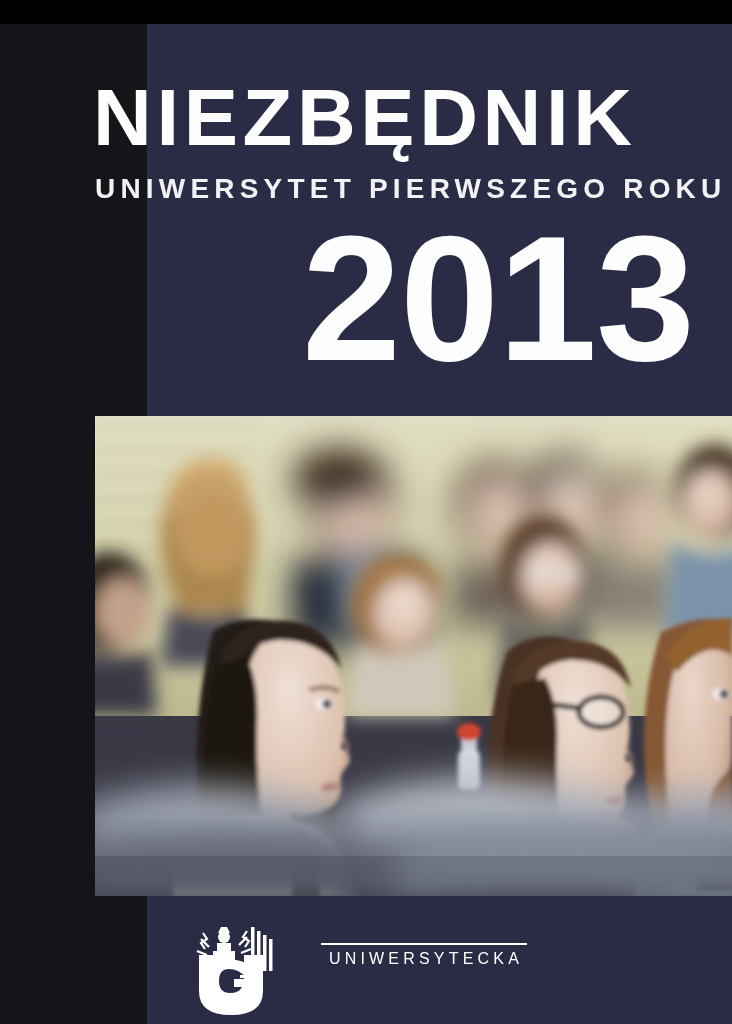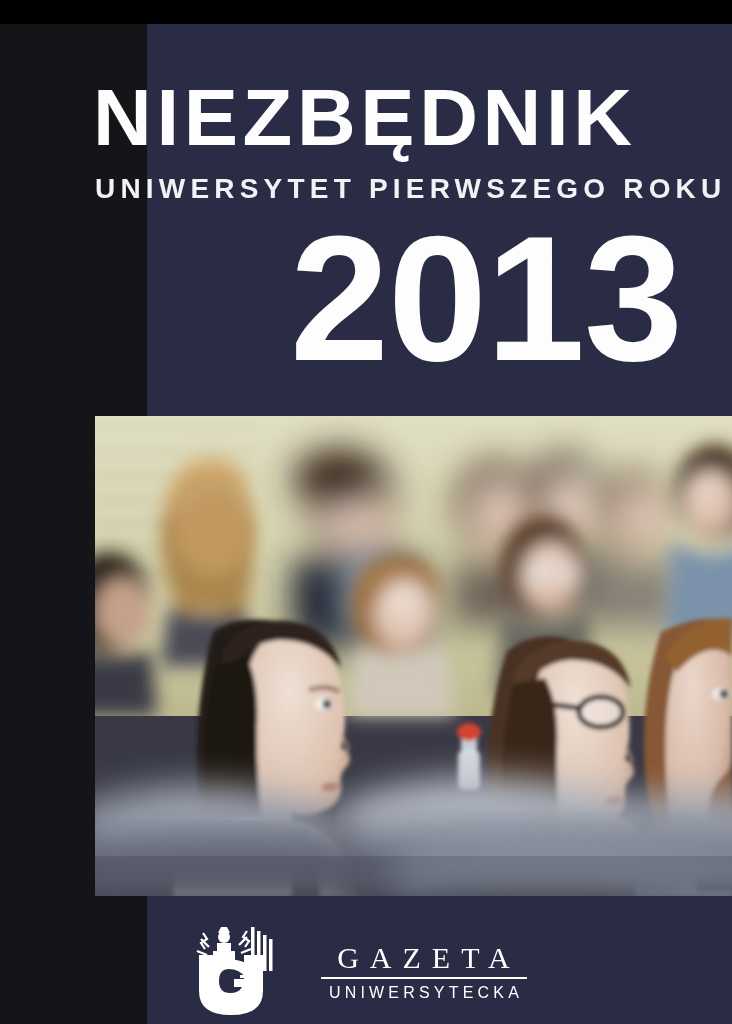--- a/index.html
+++ b/index.html
@@ -65,21 +65,21 @@
     color: #f2f2f4;
     font-family: "Liberation Sans", sans-serif;
     font-weight: bold;
     font-size: 28px;
     line-height: 30px;
     letter-spacing: 5.2px;
     white-space: nowrap;
   }
   .year {
     position: absolute;
-    left: 0;
+    left: 12px;
     top: 185px;
     width: 682px;
     text-align: right;
     color: #fdfdfd;
     font-family: "Liberation Sans", sans-serif;
     font-weight: bold;
     font-size: 178px;
     line-height: 180px;
     letter-spacing: -1px;
   }
@@ -457,20 +457,19 @@
         <g fill="#ffffff">
           <rect x="72" y="6" width="3.5" height="40"></rect>
           <rect x="78" y="10" width="3.5" height="36"></rect>
           <rect x="84" y="14" width="3.5" height="32"></rect>
           <rect x="66" y="2" width="3.5" height="44"></rect>
         </g>
       </svg>
     </div>
 
     <div class="logo-gazeta">
-      <div class="gazeta-main">GAZETA</div>
       <div class="gazeta-rule"></div>
       <div class="gazeta-sub">UNIWERSYTECKA</div>
     </div>
 
 
   </div>
 </div>
 
 </body></html>

